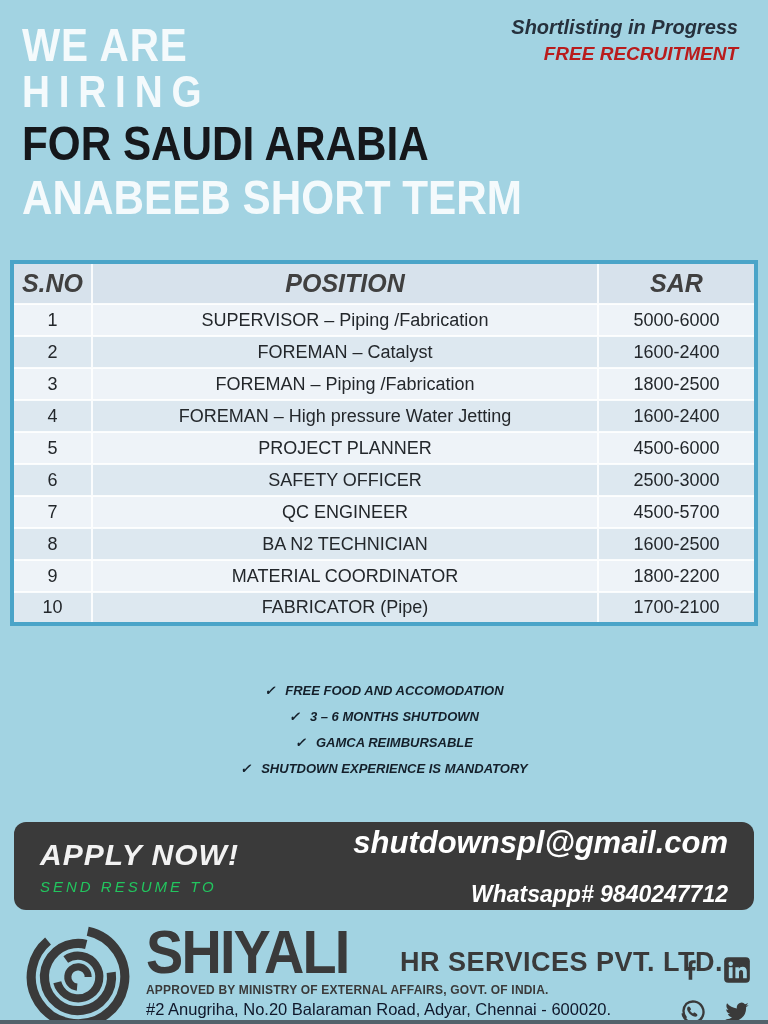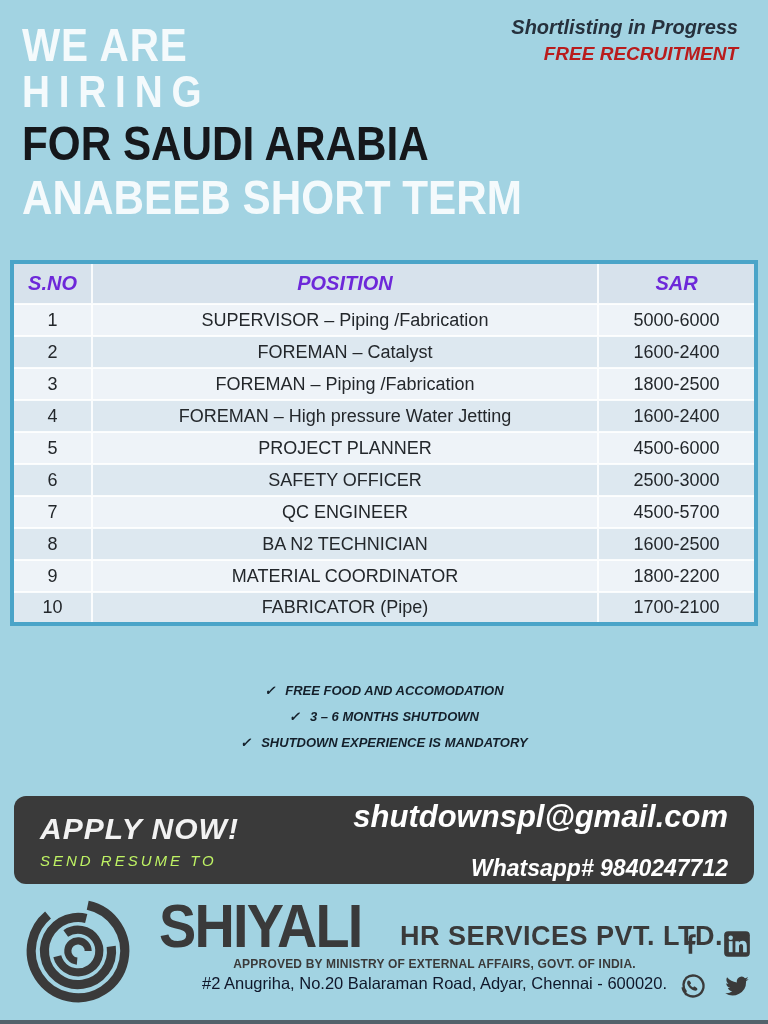--- a/index.html
+++ b/index.html
@@ -19,45 +19,45 @@
   .t4 { color:#f4fafc; font-size:48px; font-weight:600; margin-top:6px; }
   .hdr-note { position:absolute; top:16px; right:30px; text-align:right; font-style:italic; color:#26313d; }
   .hdr-note .n1 { font-size:20px; font-weight:600; }
   .hdr-note .n2 { font-size:19px; font-weight:600; color:#b91c1c; margin-top:4px; }
   .hdr-note .n2 b { font-weight:800; }
   
   .jobs-wrap { margin:20px 10px 0 10px; }
   table.jobs { width:100%; border-collapse:collapse; border:4px solid #4aa4c8; }
   table.jobs th, table.jobs td { border-left:2px solid rgba(255,255,255,.85); border-top:2px solid rgba(255,255,255,.85); text-align:center; }
   table.jobs th:first-child, table.jobs td:first-child { border-left:none; }
-  table.jobs thead th { background:#d7e2ec; font-style:italic; font-weight:700; font-size:20px; height:42px; color:#6d28d9; }
+  table.jobs thead th { background:#d7e2ec; font-style:italic; font-weight:700; font-size:25px; height:42px; color:#404040; }
   table.jobs tbody td { font-size:18px; height:32px; color:#23272b; }
   table.jobs tbody tr:nth-child(odd) td { background:#eef3f8; }
   table.jobs tbody tr:nth-child(even) td { background:#dde8f0; }
   .col-sno { width:80px; }
   .col-sar { width:158px; }
   
   .benefits { margin-top:52px; text-align:center; }
   .benefit { font-style:italic; font-weight:700; font-size:13px; color:#141f2a; line-height:26px; }
   .benefit .chk { margin-right:10px; font-weight:700; }
   
   .apply-bar {
     margin:40px 14px 0 14px; height:88px; background:#3a3a3a; border-radius:12px;
     display:flex; align-items:center; justify-content:space-between; padding:0 26px;
   }
   .apply-left { font-style:italic; color:#f2f2f2; }
   .apply-left .a1 { font-size:30px; font-weight:600; letter-spacing:1px; }
-  .apply-left .a2 { font-size:15px; letter-spacing:3px; margin-top:6px; color:#bef264; }
+  .apply-left .a2 { font-size:15px; letter-spacing:3px; margin-top:6px; color:#22c55e; }
   .apply-right { text-align:right; font-style:italic; color:#ffffff; }
   .apply-right .email { font-size:31px; font-weight:700; }
   .apply-right .wa { font-size:23px; font-weight:700; margin-top:20px; }
   
   .footer { position:relative; margin-top:6px; padding-left:14px; display:flex; align-items:flex-start; }
   .logo { width:128px; height:122px; flex:0 0 auto; }
-  .brand-block { margin-left:4px; margin-top:8px; color:#3a3a3a;text-align:center; }
+  .brand-block { margin-left:4px; margin-top:8px; color:#3a3a3a; }
   .brand-row { display:flex; align-items:flex-end; }
   .brand { font-size:62px; font-weight:700; letter-spacing:-2px; line-height:.9; transform:scaleX(.9); transform-origin:left bottom; width:254px; white-space:nowrap; }
   .brand-suffix { font-size:27px; font-weight:700; letter-spacing:.5px; padding-bottom:2px; white-space:nowrap; }
   .approved { font-size:12px; font-weight:700; letter-spacing:.2px; margin-top:3px; white-space:nowrap; }
   .address { font-size:16.5px; font-weight:400; color:#0f172a; margin-top:3px; white-space:nowrap; }
   .socials { position:absolute; right:14px; top:36px; display:grid; grid-template-columns:34px 34px; grid-auto-rows:36px; gap:6px 10px; justify-items:center; align-items:center; }
   .soc { width:30px; height:30px; display:flex; align-items:center; justify-content:center; cursor:pointer; }
   .bottom-strip { position:absolute; left:0; bottom:0; width:768px; height:4px; background:#54626b; }
 </style>
 </head>
@@ -137,20 +137,21 @@
           <td>FABRICATOR (Pipe)</td>
           <td>1700-2100</td>
         </tr>
     </tbody>
   </table>
 </div>
 
 <div class="benefits">
   <div class="benefit"><span class="chk">✓</span><span>FREE FOOD AND ACCOMODATION</span></div>
   <div class="benefit"><span class="chk">✓</span><span>3 – 6 MONTHS SHUTDOWN</span></div>
+  <div class="benefit"><span class="chk">✓</span><span>GAMCA REIMBURSABLE</span></div>
   <div class="benefit"><span class="chk">✓</span><span>SHUTDOWN EXPERIENCE IS MANDATORY</span></div>
 </div>
 
 <div class="apply-bar">
   <div class="apply-left">
     <div class="a1">APPLY NOW!</div>
     <div class="a2">SEND RESUME TO</div>
   </div>
   <div class="apply-right">
     <div class="email">shutdownspl@gmail.com</div>

